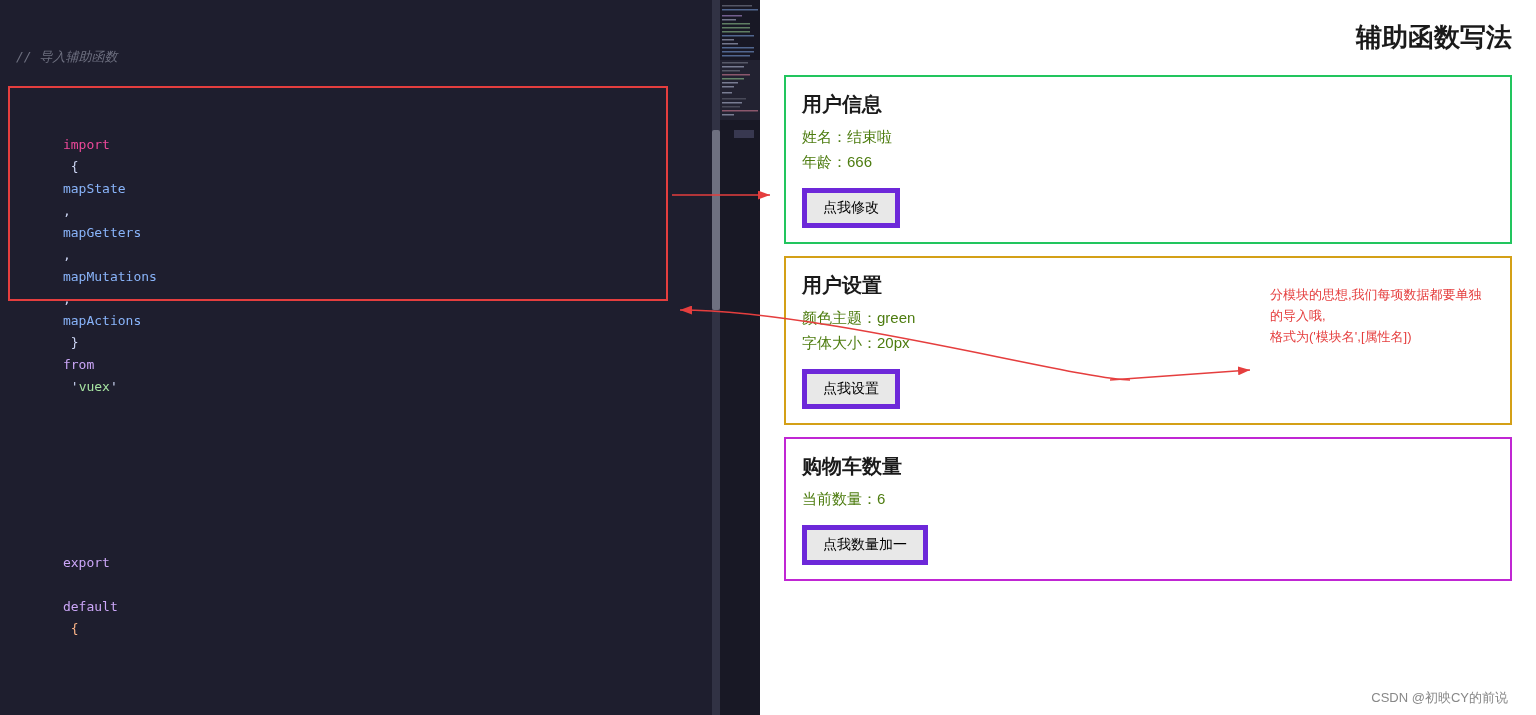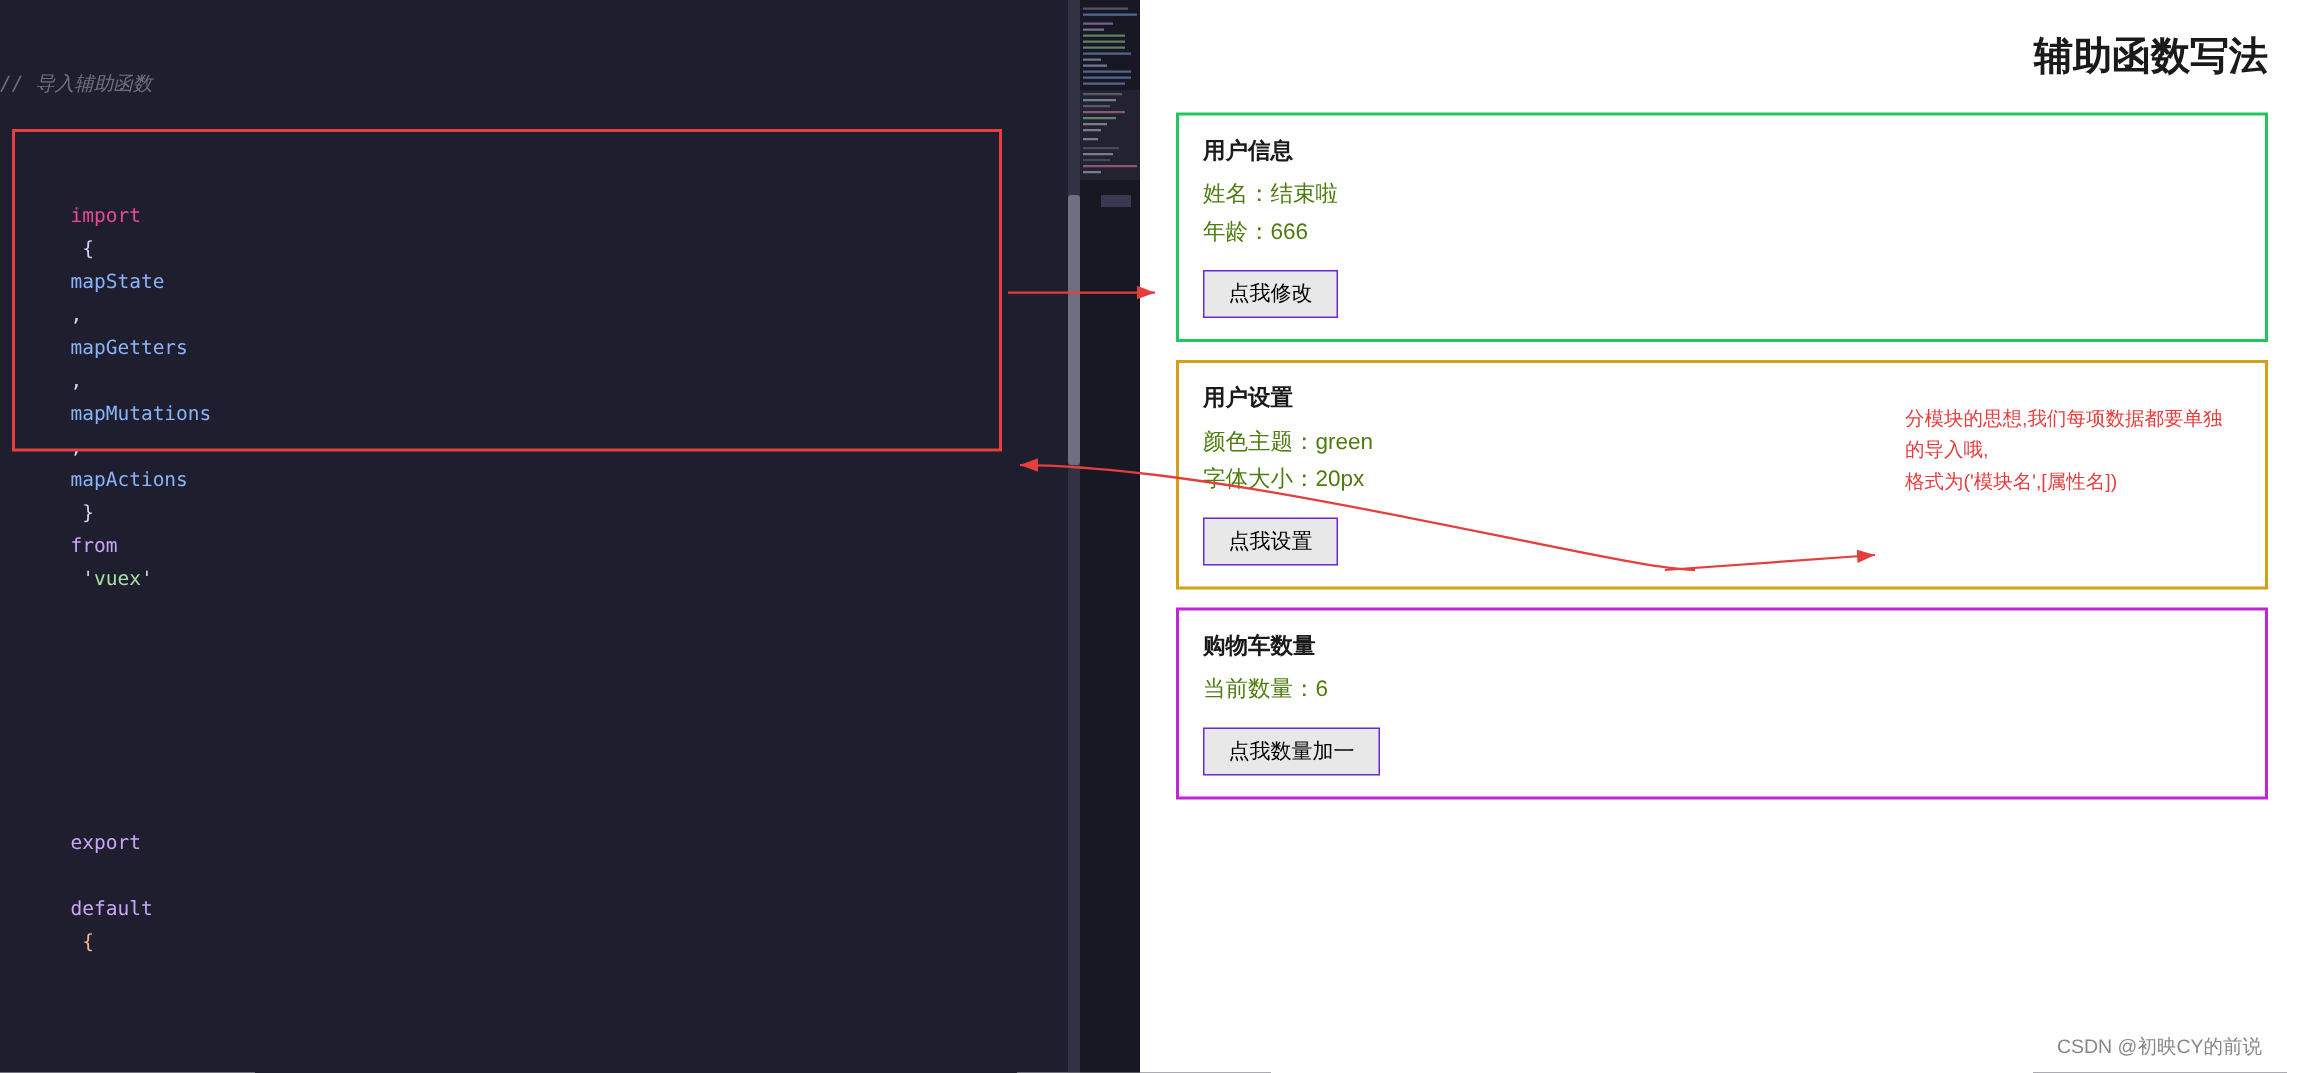--- a/index.html
+++ b/index.html
@@ -33,21 +33,21 @@
       padding-top: 2px;
       flex-shrink: 0;
       position: absolute;
       right: 0;
       top: 0;
       height: 100%;
     }
 
     .code-content {
       flex: 1;
-      padding: 2px 50px 2px 0;
+      padding: 2px 50px 2px 16px;
       font-size: 13px;
       line-height: 22px;
       color: #cdd6f4;
       white-space: pre;
       overflow: hidden;
       position: relative;
     }
 
     
     .highlight-box {
@@ -107,39 +107,39 @@
       margin: 6px 24px;
       padding: 14px 16px;
       position: relative;
     }
 
     .section-green { border-color: #22c55e; }
     .section-yellow { border-color: #d4a017; }
     .section-magenta { border-color: #c026d3; }
 
     .section-title {
-      font-size: 15px;
+      font-size: 20px;
       font-weight: bold;
       color: #1a1a1a;
       margin-bottom: 10px;
       font-family: 'Microsoft YaHei', 'SimHei', sans-serif;
     }
 
     .section-row {
       font-size: 15px;
       color: #4d7c0f;
       margin-bottom: 6px;
       font-family: 'Microsoft YaHei', 'SimHei', sans-serif;
     }
 
     .section-btn {
       margin-top: 10px;
       padding: 6px 16px;
       background: #e8e8e8;
-      border: 1px solid #6d28d9;
+      border: 5px solid #6d28d9;
       cursor: pointer;
       font-size: 14px;
       font-family: 'Microsoft YaHei', 'SimHei', sans-serif;
     }
 
     
     .annotation-box {
       position: absolute;
       right: 60px;
       top: 50%;

